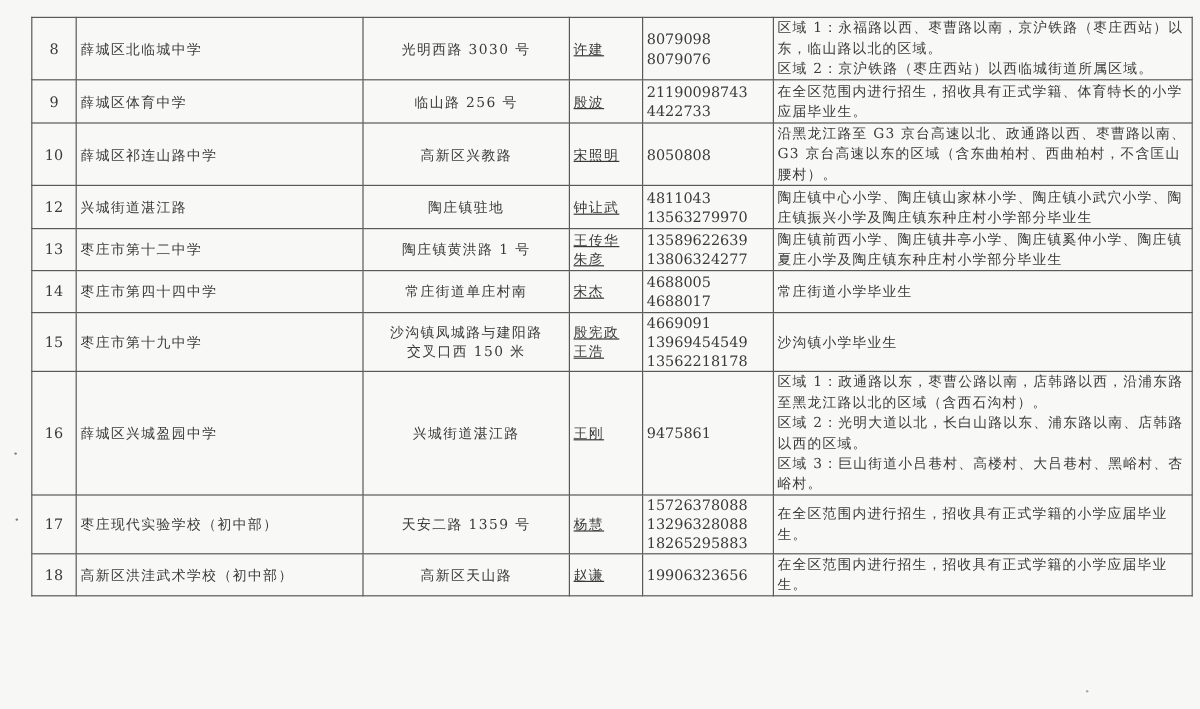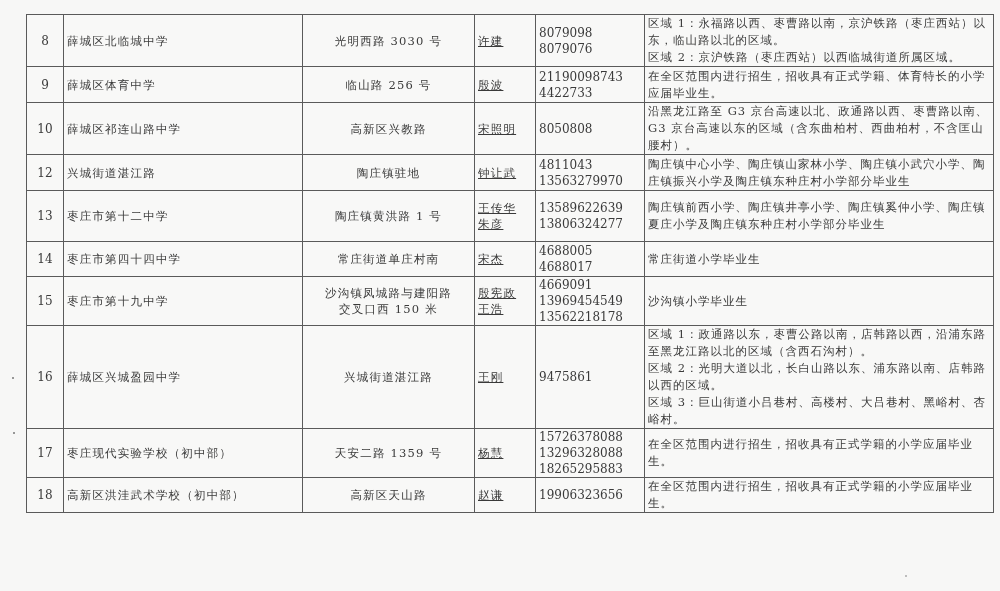--- a/index.html
+++ b/index.html
@@ -127,21 +127,21 @@
           </td>
         <td class="c-phone">
           <span class="line">4811043</span>
           <span class="line">13563279970</span>
         </td>
         <td class="c-range">
           <span class="wrap">陶庄镇中心小学、陶庄镇山家林小学、陶庄镇小武穴小学、陶庄镇振兴小学及陶庄镇东种庄村小学部分毕业生</span>
         </td>
       </tr>
 
-      <tr style="height:51px">
+      <tr style="height:35px">
         <td class="c-no">13</td>
         <td class="c-name">枣庄市第十二中学</td>
         <td class="c-addr">
             <span class="line">陶庄镇黄洪路 1 号</span>
           </td>
         <td class="c-contact">
           <span class="line">王传华</span>
           <span class="line">朱彦</span>
         </td>
         <td class="c-phone">

